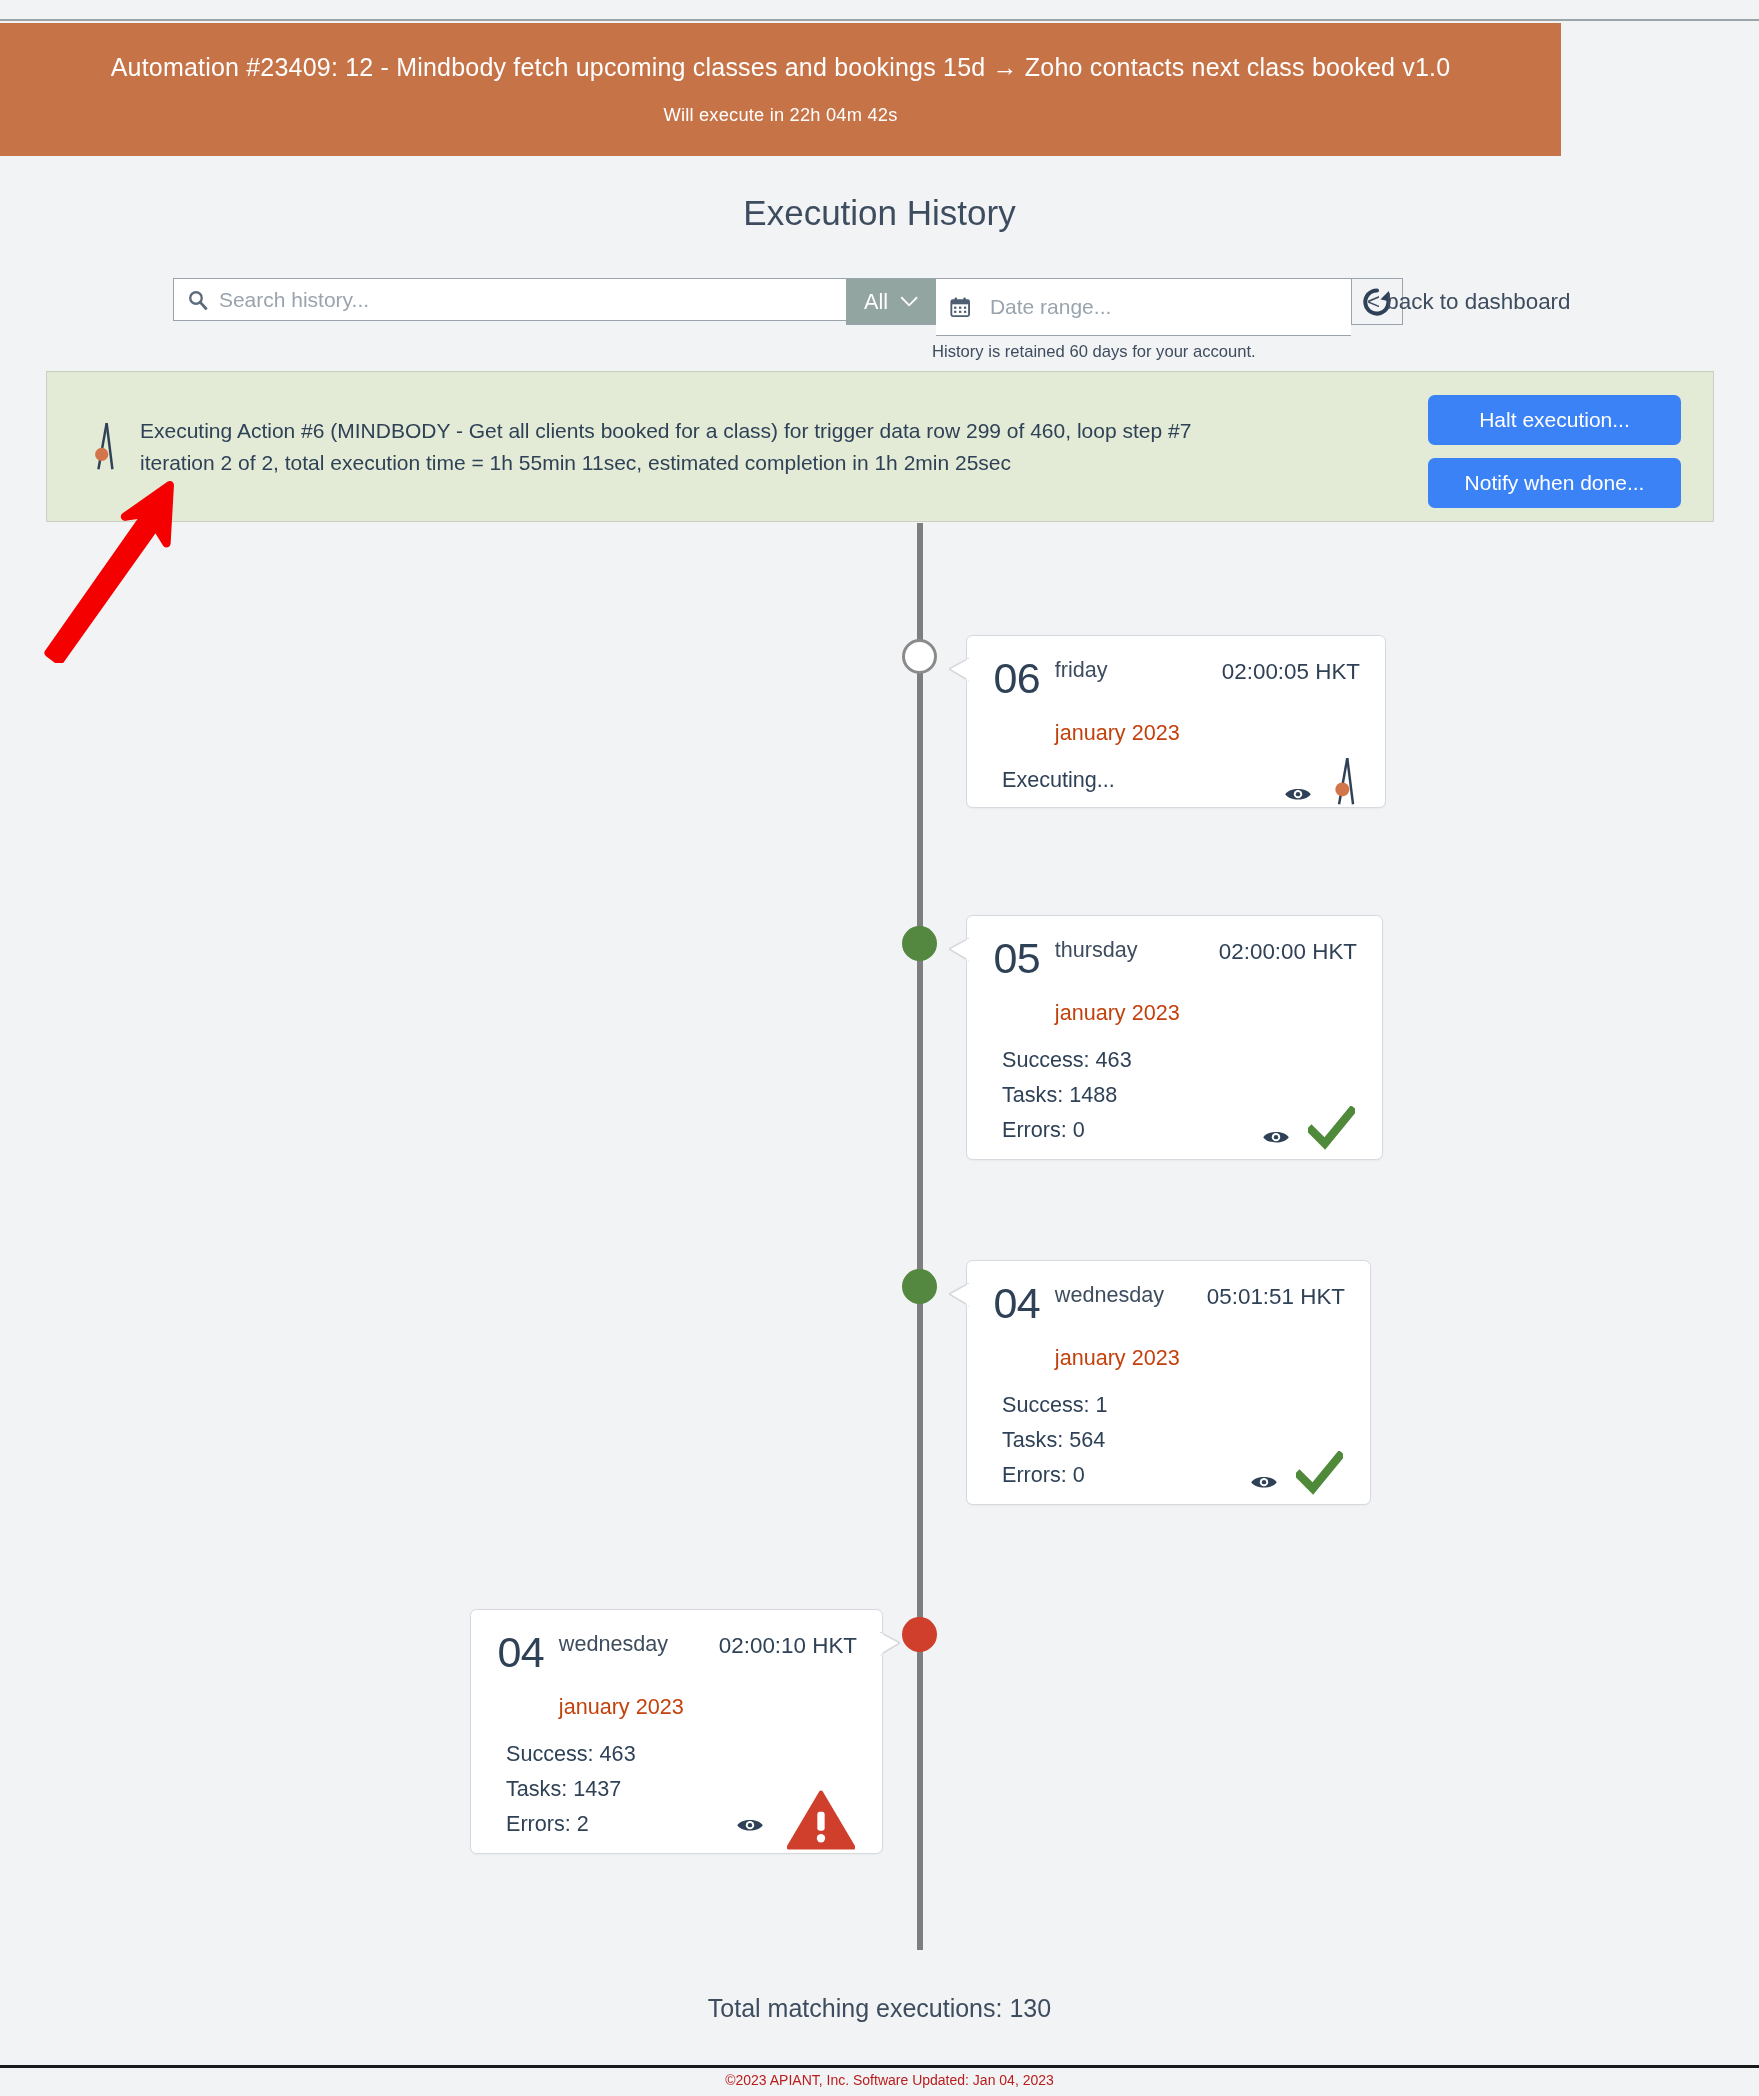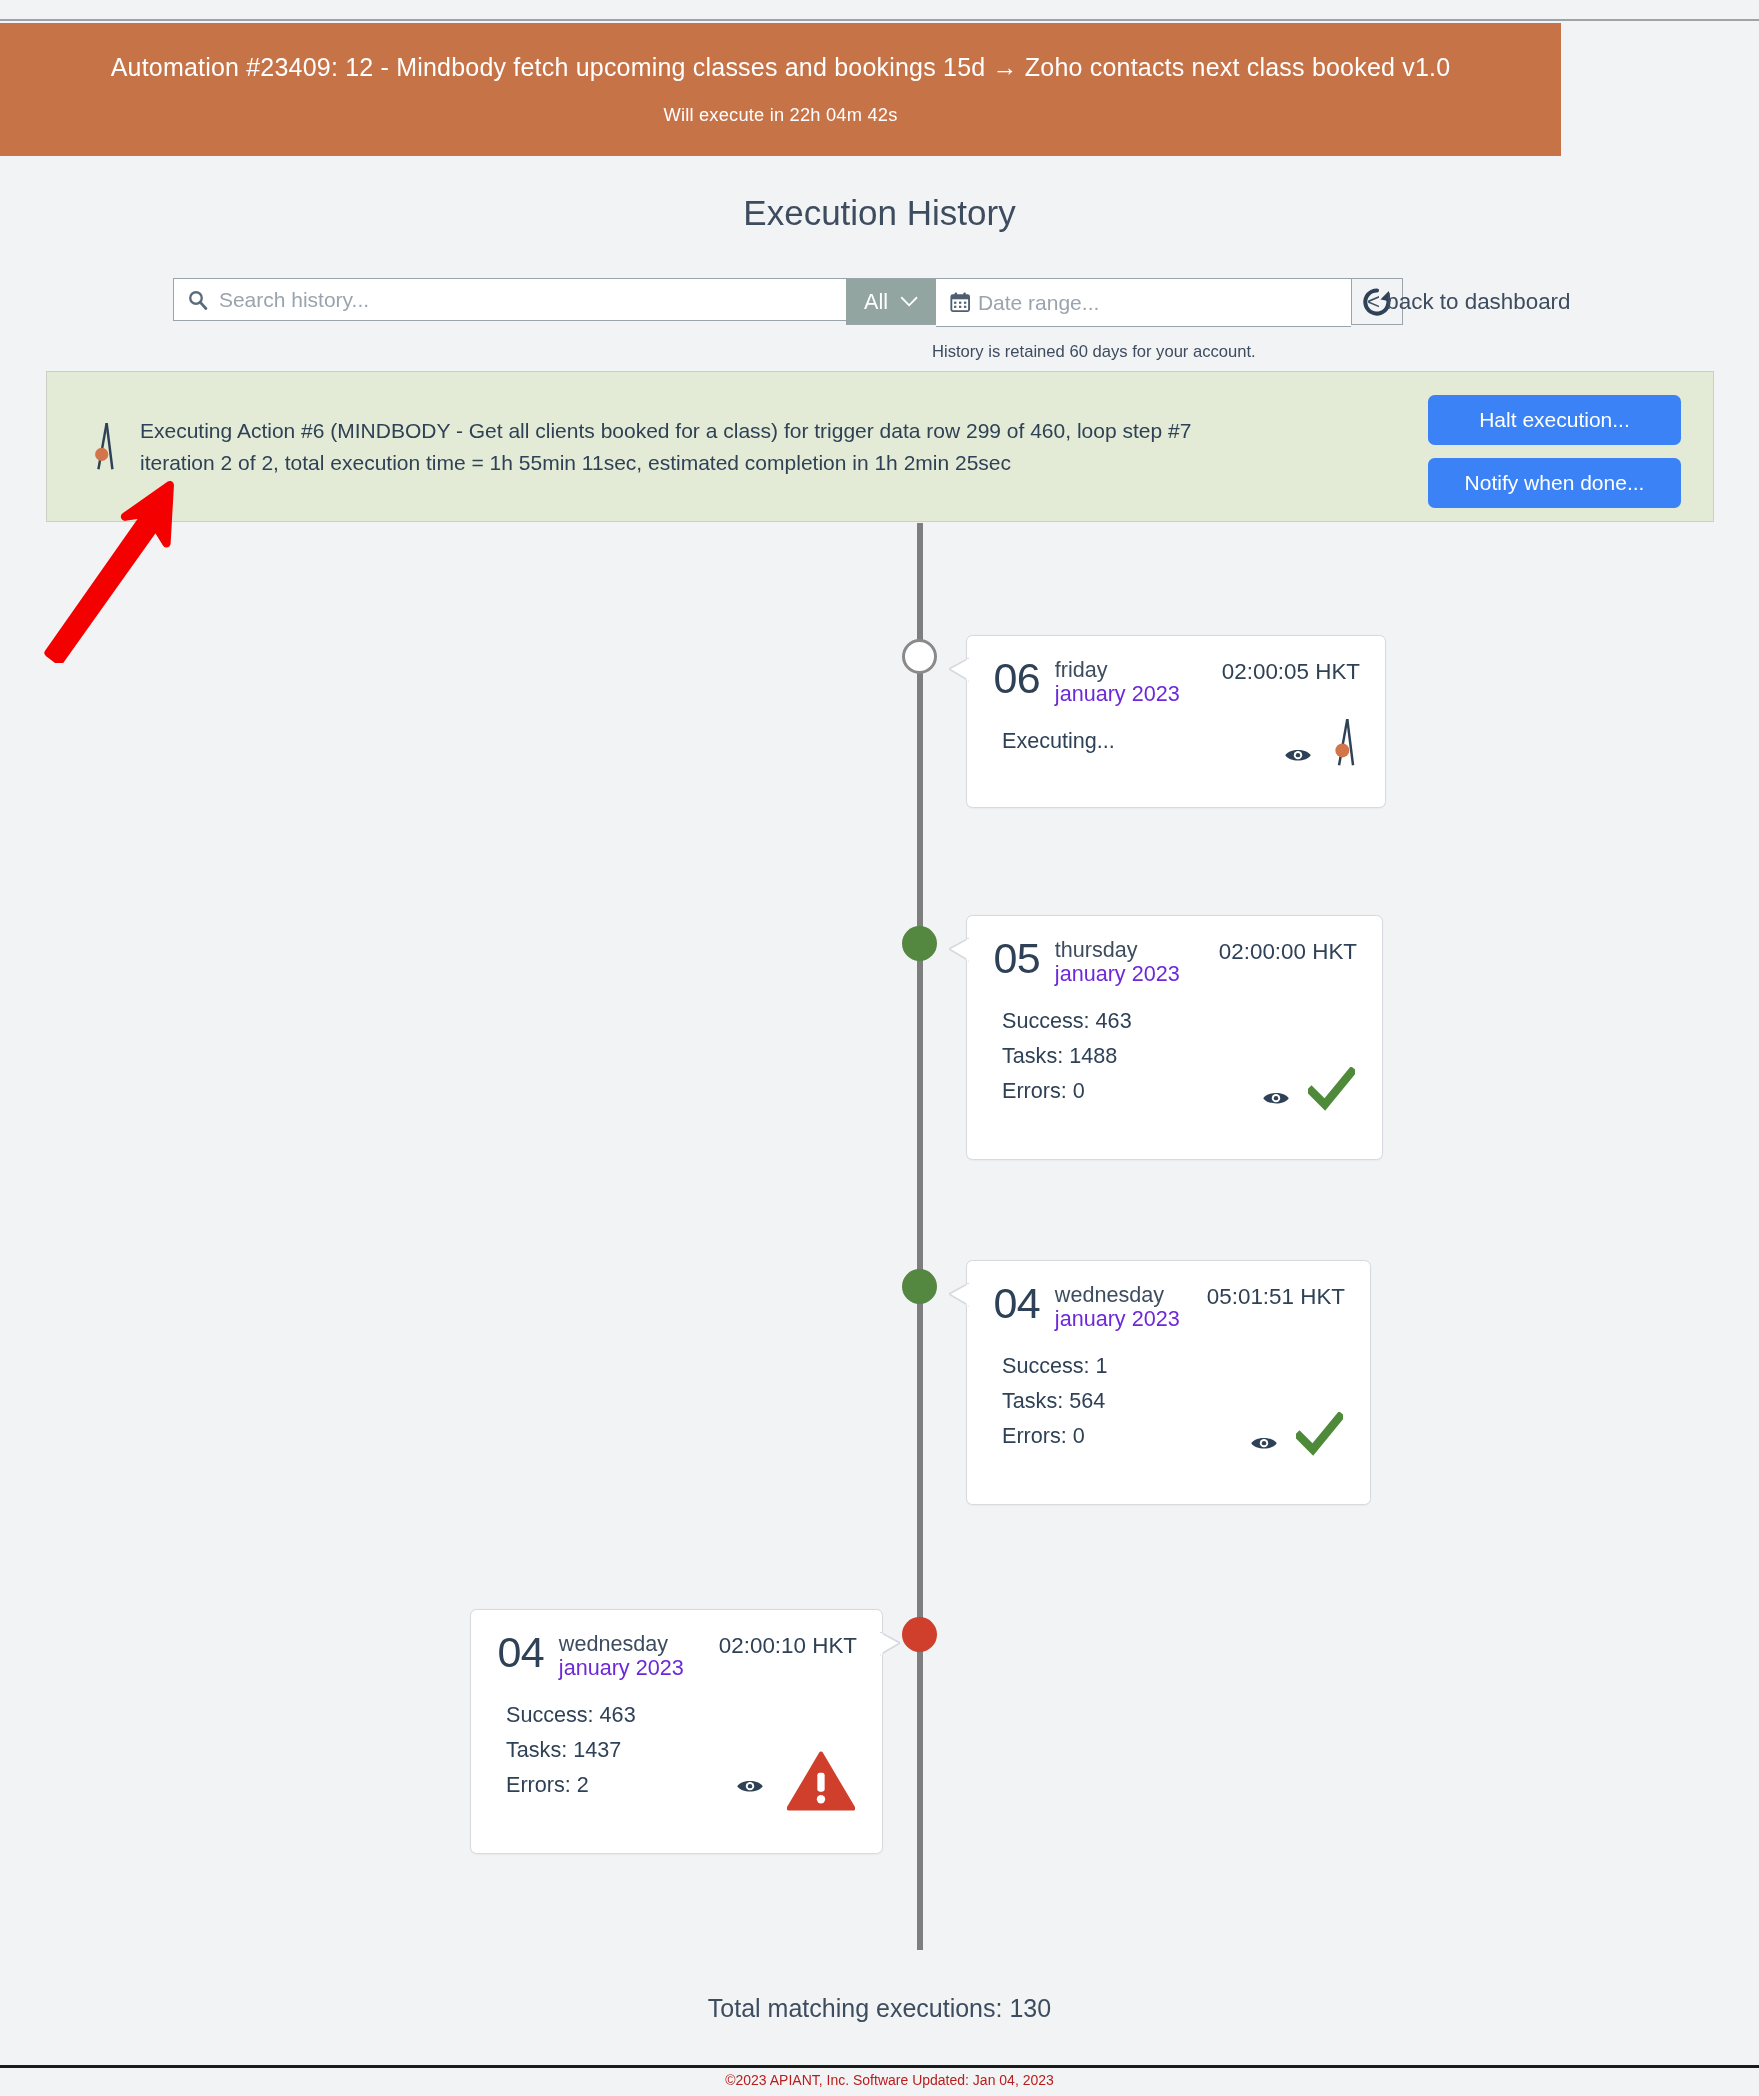--- a/index.html
+++ b/index.html
@@ -57,23 +57,23 @@
 
   .type-select {
     width: 90px; height: 47px; background: #93a5a1;
     display: flex; align-items: center; justify-content: center; gap: 11.6px;
     border-top: 1.7px solid #9ba4ad; border-bottom: 1.7px solid #9ba4ad;
   }
   .type-select-label { color: #ffffff; font-size: 21.6px; }
   .chev { width: 18.3px; height: 10.8px; }
 
   .date-box {
-    width: 415px; height: 49px; background: #ffffff;
+    width: 415px; height: 58px; background: #ffffff;
     border: 1.7px solid #9ba4ad; border-left: none; border-right: none;
-    display: flex; align-items: center; padding-left: 12.5px; gap: 7px;
+    display: flex; align-items: center; padding-left: 12.5px; gap: 19px;
   }
   .cal-icon { width: 22.4px; height: 22.4px; flex: 0 0 auto; }
   .date-input {
     border: none; outline: none; background: transparent;
     font-family: "Liberation Sans", sans-serif;
     font-size: 21px; color: #3d4c5e; width: 100%;
   }
   .date-input::placeholder { color: #9aa4ae; }
   .refresh-btn {
     width: 52px; height: 47px; background: #f2f3f5;
@@ -133,21 +133,21 @@
     position: absolute; background: #ffffff; border: 1.7px solid #d6dade;
     border-radius: 6.6px; box-shadow: 0 0.8px 1.7px rgba(0,0,0,.04);
   }
   .card-head { display: flex; align-items: flex-start; padding: 21.6px 25px 0 26.6px; }
   .card-day {
     font-size: 43px; color: #2f4156; font-weight: 400; line-height: .95;
     letter-spacing: -0.8px;
   }
   .card-dates { margin-left: 15px; line-height: 1.12; }
   .card-weekday { font-size: 21.6px; color: #3d4c5e; }
-  .card-monthyear { font-size: 21.6px; color: #6d28d9; }
+  .card-monthyear { font-size: 21.6px; color: #c2410c; margin-top: 39px; }
   .card-time {
     margin-left: auto; font-size: 22.4px; color: #2f4156; white-space: nowrap;
     padding-top: 1.7px;
   }
   .card-body { padding: 18.3px 25px 21.6px 35px; position: relative; }
   .stat-line { font-size: 21.6px; color: #2f4156; line-height: 1.62; }
   .card-icons {
     position: absolute; right: 26.6px; bottom: 18.3px;
     display: flex; align-items: flex-end; gap: 18.3px;
   }

